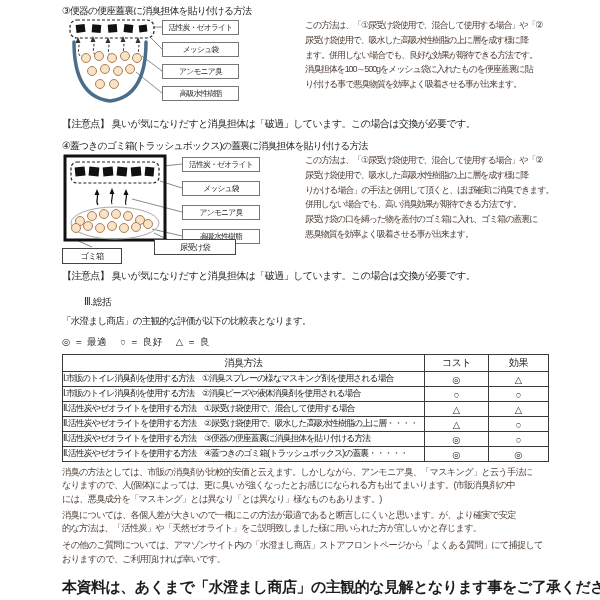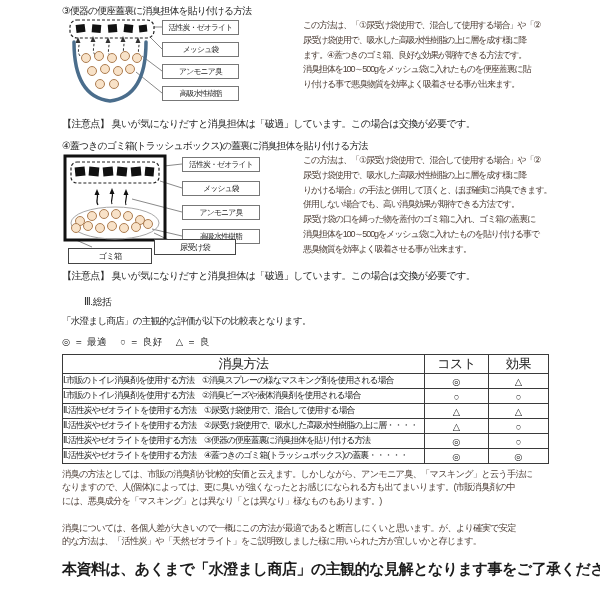--- a/index.html
+++ b/index.html
@@ -1,21 +1,21 @@
 <!DOCTYPE html>
 <html><head>
 <meta charset="utf-8">
 <style>
   html,body{margin:0;padding:0;background:#fff;}
   body{width:600px;height:600px;overflow:hidden;position:relative;
        font-family:"Liberation Sans","DejaVu Sans",sans-serif;color:#1f1f1f;}
   .page{position:absolute;left:62px;top:3px;width:486px;}
 
   .sec-title{font-size:9.8px;letter-spacing:-0.8px;color:#1f1f1f;height:15px;line-height:15px;white-space:nowrap;}
-  .row{display:flex;align-items:flex-start;}
+  .row{display:flex;align-items:flex-start;justify-content:space-between;}
   .dtext{font-size:9px;letter-spacing:-1.1px;line-height:14.8px;color:#4d3e36;width:243px;white-space:nowrap;}
   .dtext div{height:14.8px;}
   .note{font-size:10px;letter-spacing:-0.55px;color:#262626;height:13px;line-height:13px;white-space:nowrap;}
 
   .diag{position:relative;}
   .diag svg{position:absolute;left:0;top:0;}
   .diag1{width:178px;height:97px;margin-right:63px;flex:0 0 178px;}
   .diag2{width:200px;height:114px;margin-right:41px;flex:0 0 200px;}
   .lbl{position:absolute;box-sizing:border-box;border:1px solid #777;background:#fff;
        font-size:7.8px;letter-spacing:-0.8px;text-align:center;height:15px;line-height:13px;
@@ -23,30 +23,30 @@
   .d1lbl{left:100px;width:77px;}
   .d2lbl{left:120px;width:78px;}
   .botlbl{border:1px solid #444;height:16px;line-height:14px;font-size:8.3px;}
 
   .heading{font-size:9.8px;letter-spacing:-0.4px;height:13px;line-height:13px;padding-left:22px;}
   .intro{font-size:9.5px;letter-spacing:-0.7px;height:13px;line-height:13px;white-space:nowrap;}
   .legend{font-size:9.5px;letter-spacing:0.5px;height:14px;line-height:14px;white-space:nowrap;}
 
   table.cmp{border-collapse:collapse;width:486px;table-layout:fixed;margin-top:5px;}
   table.cmp th,table.cmp td{border:1px solid #3a3a3a;padding:0;overflow:hidden;}
-  table.cmp th{font-weight:normal;font-size:13px;letter-spacing:-0.5px;height:16px;text-align:center;}
+  table.cmp th{font-weight:normal;font-size:10px;letter-spacing:-0.5px;height:16px;text-align:center;}
   td.method{font-size:8.8px;letter-spacing:-0.9px;height:14px;padding-left:3px;white-space:nowrap;color:#222;}
   td.sym{font-size:9.5px;text-align:center;color:#222;}
   col.c-method{width:362px;}col.c-cost{width:64px;}col.c-effect{width:60px;}
 
   .para{color:#4d3e36;}
   .para div{font-size:9.2px;letter-spacing:-0.75px;height:13.3px;line-height:13.3px;white-space:nowrap;}
   .footer-line{font-weight:bold;color:#1c1c1c;font-size:15px;letter-spacing:-0.5px;height:13px;line-height:13px;white-space:nowrap;}
 
-  .mt2{margin-top:2px;}.mt3{margin-top:14px;}.mt4{margin-top:4px;}.mt6{margin-top:6px;}
+  .mt2{margin-top:2px;}.mt3{margin-top:3px;}.mt4{margin-top:4px;}.mt6{margin-top:6px;}
   .mt8{margin-top:8px;}.mt12{margin-top:13px;}.mt14{margin-top:14px;}
 </style>
 </head>
 <body>
 
 <div class="page">
 
   <div class="sec-title">③便器の便座蓋裏に消臭担体を貼り付ける方法</div>
   <div class="row">
     <div class="diag diag1">
@@ -100,21 +100,21 @@
         </g>
       </svg>
       <div class="lbl d1lbl" style="top:2px">活性炭・ゼオライト</div>
       <div class="lbl d1lbl" style="top:24px">メッシュ袋</div>
       <div class="lbl d1lbl" style="top:46px">アンモニア臭</div>
       <div class="lbl d1lbl" style="top:68px">高吸水性樹脂</div>
     </div>
     <div class="dtext">
       <div>この方法は、「①尿受け袋使用で、混合して使用する場合」や「②</div>
       <div>尿受け袋使用で、吸水した高吸水性樹脂の上に層を成す様に降</div>
-      <div>ます。④蓋つきのゴミ箱、良好な効果が期待できる方法です。</div>
+      <div>ます。併用しない場合でも、良好な効果が期待できる方法です。</div>
       <div>消臭担体を100～500gをメッシュ袋に入れたものを便座蓋裏に貼</div>
       <div>り付ける事で悪臭物質を効率よく吸着させる事が出来ます。</div>
     </div>
   </div>
   <div class="note mt2">【注意点】 臭いが気になりだすと消臭担体は「破過」しています。この場合は交換が必要です。</div>
 
   <div class="sec-title mt8">④蓋つきのゴミ箱(トラッシュボックス)の蓋裏に消臭担体を貼り付ける方法</div>
   <div class="row">
     <div class="diag diag2">
       <svg width="200" height="114" viewBox="0 0 200 114">
@@ -164,30 +164,29 @@
           <circle cx="50" cy="73" r="4.5"></circle>
             <circle cx="62" cy="75" r="4.5"></circle>
             <circle cx="74" cy="74" r="4.5"></circle>
           <circle cx="86" cy="71" r="4.5"></circle>
         </g>
       </svg>
       <div class="lbl d2lbl" style="top:4px">活性炭・ゼオライト</div>
       <div class="lbl d2lbl" style="top:28px">メッシュ袋</div>
       <div class="lbl d2lbl" style="top:52px">アンモニア臭</div>
       <div class="lbl d2lbl" style="top:76px">高吸水性樹脂</div>
-      <div class="lbl botlbl" style="left:6px;top:95px;width:84px">ゴミ箱</div>
+      <div class="lbl botlbl" style="left:0;top:95px;width:60px">ゴミ箱</div>
       <div class="lbl botlbl" style="left:92px;top:86px;width:82px">尿受け袋</div>
     </div>
     <div class="dtext">
       <div>この方法は、「①尿受け袋使用で、混合して使用する場合」や「②</div>
       <div>尿受け袋使用で、吸水した高吸水性樹脂の上に層を成す様に降</div>
       <div>りかける場合」の手法と併用して頂くと、ほぼ確実に消臭できます。</div>
       <div>併用しない場合でも、高い消臭効果が期待できる方法です。</div>
       <div>尿受け袋の口を縛った物を蓋付のゴミ箱に入れ、ゴミ箱の蓋裏に</div>
-      <div>消臭担体を100～500gをメッシュ袋に入れたものを貼り付ける事で</div>
       <div>悪臭物質を効率よく吸着させる事が出来ます。</div>
     </div>
   </div>
   <div class="note mt2">【注意点】 臭いが気になりだすと消臭担体は「破過」しています。この場合は交換が必要です。</div>
 
   <div class="heading mt12">Ⅲ.総括</div>
   <div class="intro mt6">「水澄まし商店」の主観的な評価が以下の比較表となります。</div>
   <div class="legend mt8">◎ ＝ 最適　 ○ ＝ 良好　 △ ＝ 良</div>
 
   <table class="cmp">
@@ -237,16 +236,20 @@
 
   <div class="para mt4">
     <div>消臭の方法としては、市販の消臭剤が比較的安価と云えます。しかしながら、アンモニア臭、「マスキング」と云う手法に</div>
     <div>なりますので、人(個体)によっては、更に臭いが強くなったとお感じになられる方も出てまいります。(市販消臭剤の中</div>
     <div>には、悪臭成分を「マスキング」とは異なり「とは異なり」様なものもあります。)</div>
   </div>
   <div class="para mt3">
     <div>消臭については、各個人差が大きいので一概にこの方法が最適であると断言しにくいと思います。が、より確実で安定</div>
     <div>的な方法は、「活性炭」や「天然ゼオライト」をご説明致しました様に用いられた方が宜しいかと存じます。</div>
   </div>
+  <div class="para mt4">
+    <div>その他のご質問については、アマゾンサイト内の「水澄まし商店」ストアフロントページから「よくある質問」にて捕捉して</div>
+    <div>おりますので、ご利用頂ければ幸いです。</div>
+  </div>
 
   <div class="footer-line mt14">本資料は、あくまで「水澄まし商店」の主観的な見解となります事をご了承ください。</div>
 
 </div>
 
 </body></html>

